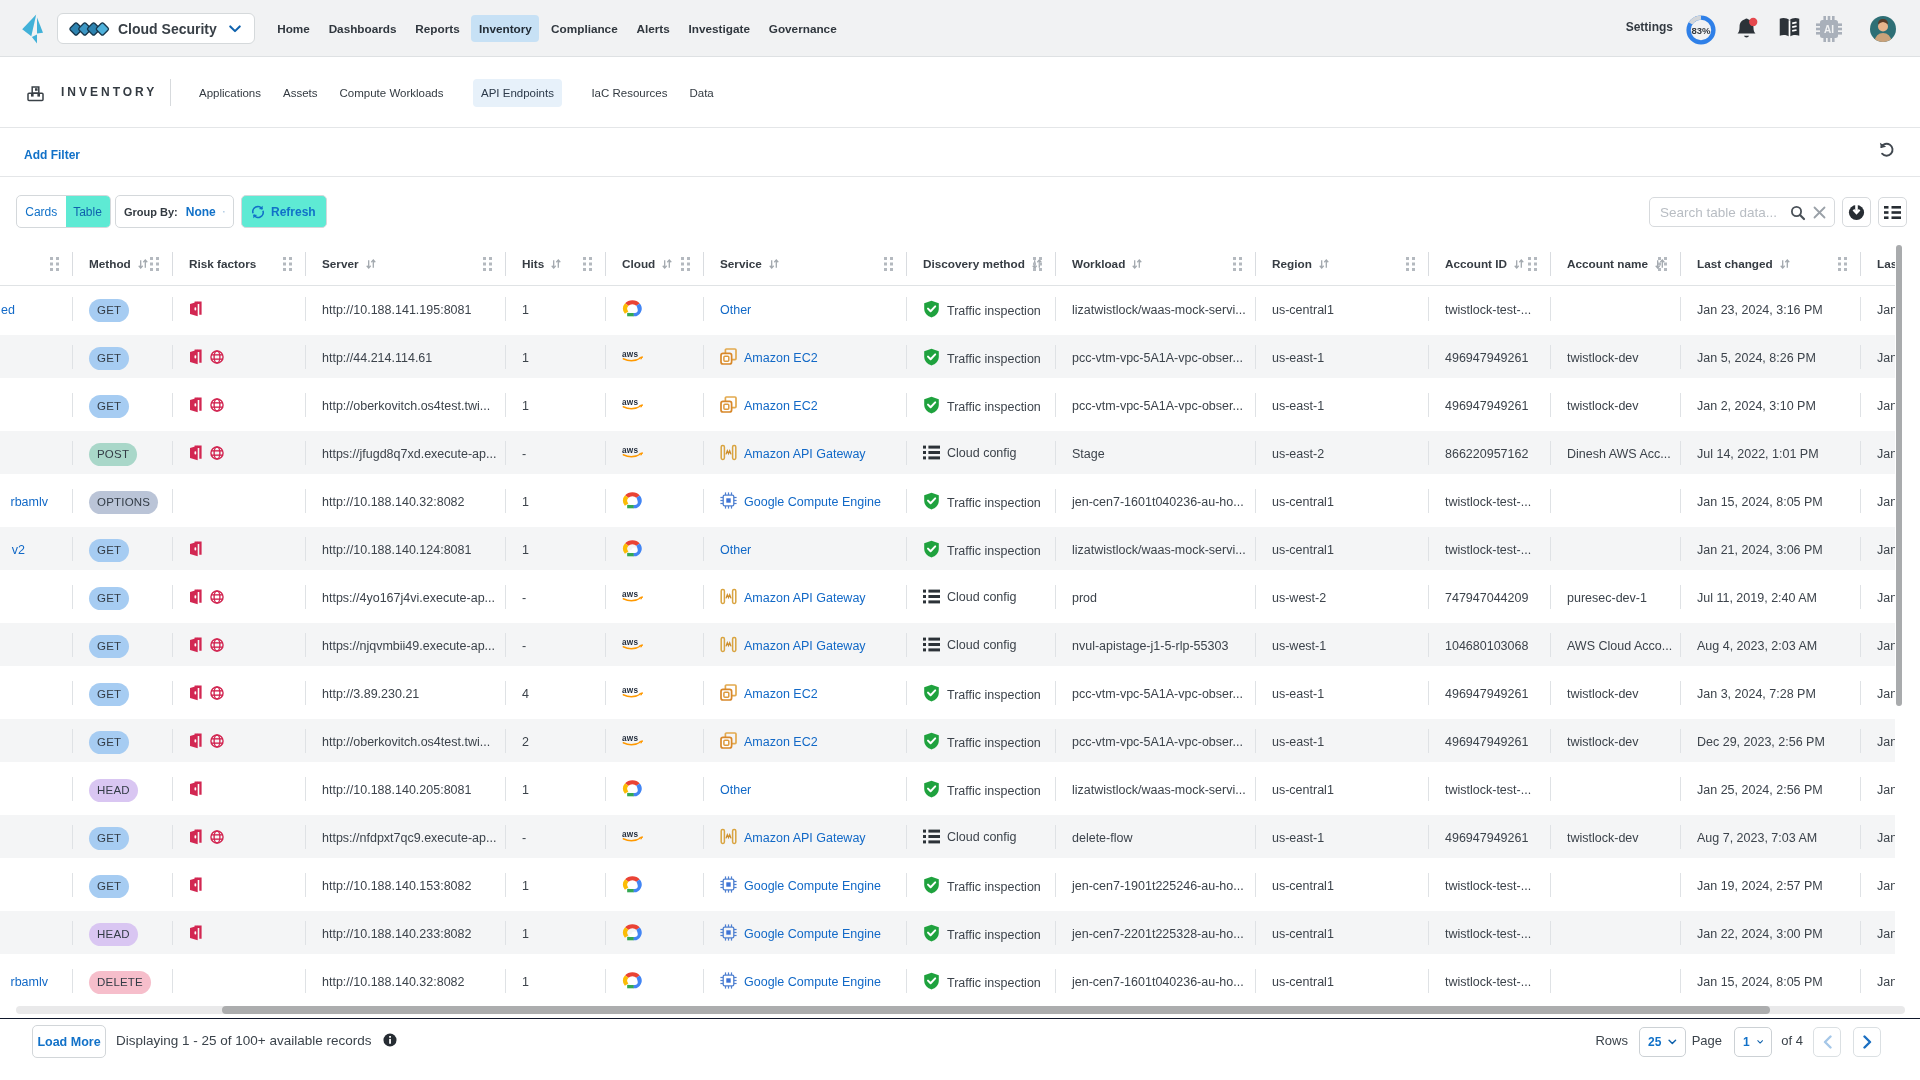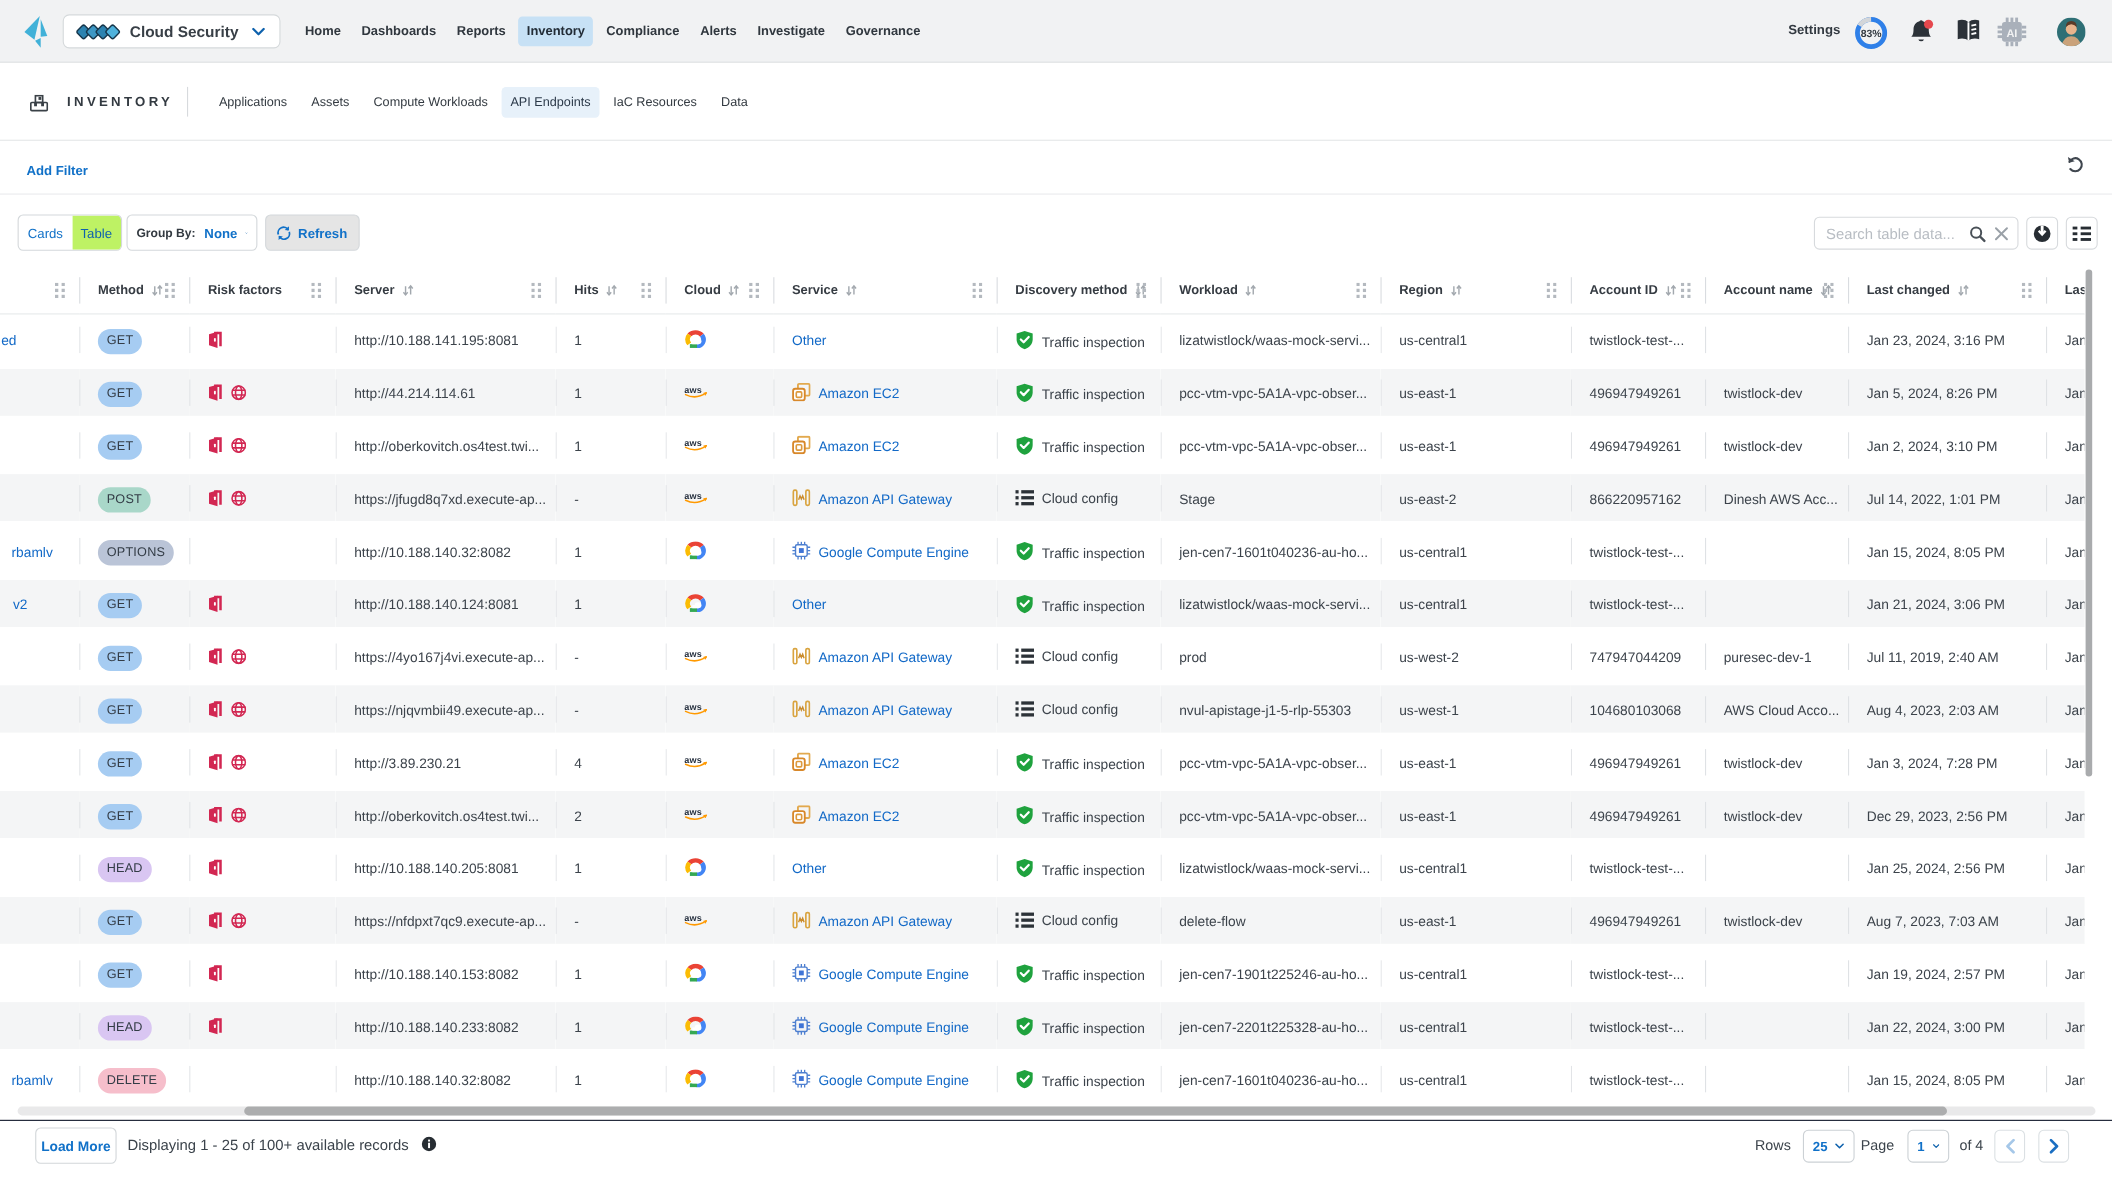--- a/index.html
+++ b/index.html
@@ -18,37 +18,37 @@
 .mainnav a.active{background:#c7e1f5;color:#222c36;padding:7px 7.5px;margin:0 2.35px}
 .tb-right{position:absolute;right:0;top:0;height:57px;display:flex;align-items:center}
 .settings{font-size:12px;font-weight:700;color:#333a41;white-space:nowrap}
 
 .subnav{position:absolute;top:58px;left:0;width:1920px;height:70px;background:#fff;border-bottom:1px solid #e4e6e8}
 .subnav .secicon{position:absolute;left:27px;top:28px}
 .subnav .sectitle{position:absolute;left:61px;height:70px;line-height:69px;font-size:12px;font-weight:700;letter-spacing:3px;color:#333a41;top:0}
 .subnav .divider{position:absolute;left:170px;top:21px;width:1px;height:27px;background:#d7dadd}
 .subtabs{position:absolute;left:188px;top:0;height:70px;display:flex;align-items:center}
 .subtabs a{font-size:11.5px;font-weight:400;color:#333a41;padding:8px 11px;border-radius:4px;text-decoration:none;white-space:nowrap}
-.subtabs a.active{background:#e7f1fa;color:#2c3a4a;padding:8px 8.5px;margin:0 1px}
+.subtabs a.active{background:#e7f1fa;color:#2c3a4a;padding:8px 8.5px;margin:0 18px}
 
 .filterbar{position:absolute;top:129px;left:0;width:1920px;height:48px;background:#fff;border-bottom:1px solid #e4e6e8}
 .addfilter{position:absolute;left:24px;top:19px;font-size:12px;font-weight:700;color:#1171c8}
 .undo{position:absolute;right:24px;top:12px}
 
 .controls{position:absolute;top:177px;left:0;width:1920px;height:65px;background:#fff}
 .seg{position:absolute;left:16px;top:18px;height:33px;border:1px solid #d4d8db;border-radius:5px;display:flex;overflow:hidden;background:#fff}
 .seg div{font-size:12px;color:#1171c8;display:flex;align-items:center;justify-content:center}
 .seg div:first-child{width:48.5px}
 .seg div.on{width:44px}
-.seg .on{background:#bef264;color:#0f62ad}
+.seg .on{background:#5eead4;color:#0f62ad}
 .groupby{position:absolute;left:115px;top:18px;width:119px;height:33px;border:1px solid #d4d8db;border-radius:5px;background:#fff;display:flex;align-items:center;padding:0 8px;white-space:nowrap}
 .groupby .lbl{font-size:11px;font-weight:700;color:#333a41}
 .groupby .val{font-size:12px;font-weight:700;color:#1171c8;margin-left:8px}
 .groupby svg{margin-left:8px}
-.refresh{position:absolute;left:241px;top:18px;width:86px;height:33px;border:1px solid #d4d8db;border-radius:5px;background:#e5e5e5;display:flex;align-items:center;padding:0 9px}
+.refresh{position:absolute;left:241px;top:18px;width:86px;height:33px;border:1px solid #d4d8db;border-radius:5px;background:#5eead4;display:flex;align-items:center;padding:0 9px}
 .refresh .t{font-size:12px;font-weight:700;color:#1171c8;margin-left:6px}
 .search{position:absolute;left:1649px;top:20px;width:186px;height:30px;border:1px solid #d7dadd;border-radius:5px;background:#fff}
 .search .ph{position:absolute;left:10px;top:7px;font-size:13.5px;color:#b8bdc3}
 .search .mag{position:absolute;right:28px;top:7px}
 .search .xx{position:absolute;right:8px;top:8px}
 .sqbtn{position:absolute;top:20px;width:29px;height:30px;border:1px solid #d7dadd;border-radius:5px;background:#fff;display:flex;align-items:center;justify-content:center}
 
 .tablewrap{position:absolute;top:242px;left:0;width:1895px;height:765px;overflow:hidden}
 table{border-collapse:separate;border-spacing:0;table-layout:fixed;width:1980px}
 th{height:44px;text-align:left;vertical-align:middle;font-size:11.75px;font-weight:700;color:#363c43;position:relative;padding:0 0 0 17px;border-bottom:1px solid #e0e3e5;white-space:nowrap}

